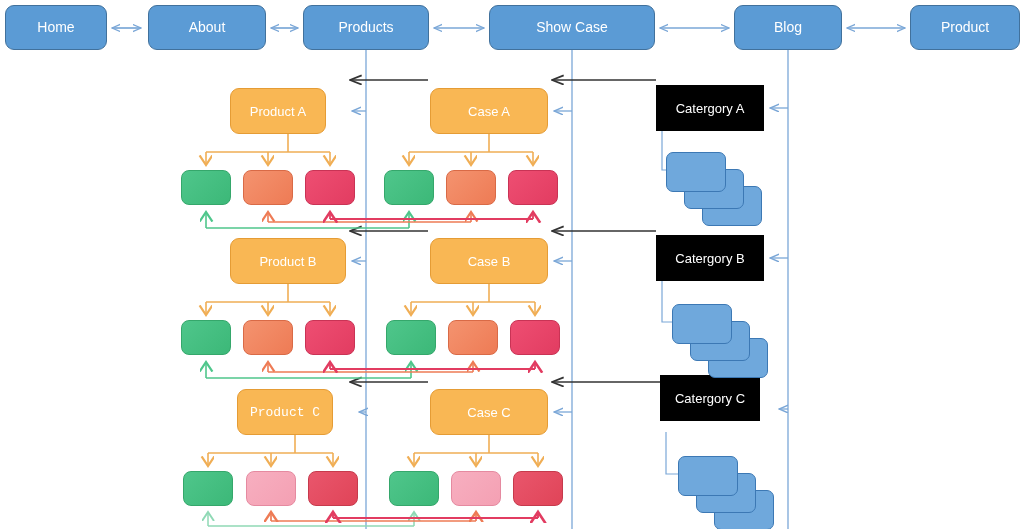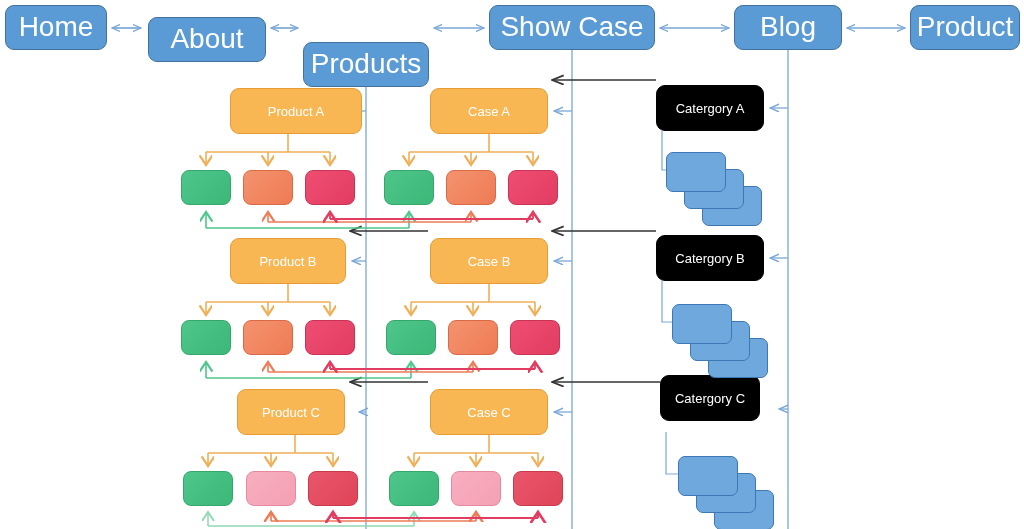--- a/index.html
+++ b/index.html
@@ -5,26 +5,26 @@
   html,body{margin:0;padding:0;background:#ffffff;}
   body{width:1024px;height:529px;position:relative;overflow:hidden;
        font-family:"Liberation Sans","DejaVu Sans",sans-serif;}
   #canvas{position:absolute;inset:0;width:1024px;height:529px;}
   svg.layer{position:absolute;left:0;top:0;width:1024px;height:529px;pointer-events:none;}
 
   .node{position:absolute;box-sizing:border-box;display:flex;align-items:center;
         justify-content:center;text-align:center;color:#ffffff;}
 
   .nav{background:#5B9BD5;border:1px solid #41719C;border-radius:9px;
-       font-size:28px;height:45px;line-height:1.1;}
+       font-size:14px;height:45px;line-height:1.1;}
 
   .orange{background:#F9B754;border:1.5px solid #E59C35;border-radius:9px;
           font-size:13px;height:46px;}
 
-  .cat{background:#000000;border:1px solid #000000;border-radius:9px;
+  .cat{background:#000000;border:1px solid #000000;border-radius:0;
        font-size:13px;height:46px;color:#ffffff;}
 
   .leaf{border-radius:8px;height:35px;width:50px;}
   .leaf-green{background:linear-gradient(135deg,#4FC68B 0%,#3CB878 100%);border:1.5px solid #35A76B;}
   .leaf-salmon{background:linear-gradient(135deg,#F4936F 0%,#EE7B55 100%);border:1.5px solid #D96A46;}
   .leaf-rose{background:linear-gradient(135deg,#EE4E72 0%,#E23C61 100%);border:1.5px solid #C93355;}
   .leaf-pink{background:linear-gradient(135deg,#F7AFC0 0%,#F4A0B3 100%);border:1.5px solid #E58AA0;}
   .leaf-red{background:linear-gradient(135deg,#E9566C 0%,#E04458 100%);border:1.5px solid #C63A4C;}
 
   .card{position:absolute;width:58px;height:38px;background:#6FA8DC;
@@ -170,30 +170,30 @@
       <path d="M271,521 L476,521" stroke="#EE7B55" stroke-width="1.7"></path>
       <path d="M476,521 L476,512" stroke="#EE7B55" stroke-width="1.7" marker-end="url(#ar-salmon)"></path>
       <path d="M333,518 L333,512" stroke="#E23C61" stroke-width="1.9" marker-end="url(#ar-rose)"></path>
       <path d="M333,518 L538,518" stroke="#E23C61" stroke-width="1.9"></path>
       <path d="M538,518 L538,512" stroke="#E23C61" stroke-width="1.9" marker-end="url(#ar-rose)"></path>
     </g>
   </svg>
 
   <div id="nav-container">
       <div class="node nav" style="left: 5px; top: 5px; width: 102px;">Home</div>
-      <div class="node nav" style="left: 148px; top: 17px; width: 118px;">About</div>
-      <div class="node nav" style="left: 303px; top: 5px; width: 126px; margin-top: 37px;">Products</div>
+      <div class="node nav" style="left: 148px; top: 5px; width: 118px;">About</div>
+      <div class="node nav" style="left: 303px; top: 5px; width: 126px;">Products</div>
       <div class="node nav" style="left: 489px; top: 5px; width: 166px;">Show Case</div>
       <div class="node nav" style="left: 734px; top: 5px; width: 108px;">Blog</div>
       <div class="node nav" style="left: 910px; top: 5px; width: 110px;">Product</div>
     </div>
   <div id="product-container">
-      <div class="node orange" style="left: 230px; top: 88px; width: 132px;">Product A</div>
+      <div class="node orange" style="left: 230px; top: 88px; width: 96px;">Product A</div>
       <div class="node orange" style="left: 230px; top: 238px; width: 116px; text-align: center;">Product B</div>
-      <div class="node orange" style="left: 237px; top: 389px; width: 108px;">Product C</div>
+      <div class="node orange" style="left: 237px; top: 389px; width: 96px; font-family: Liberation Mono, monospace;">Product C</div>
     </div>
   <div id="case-container">
       <div class="node orange" style="left: 430px; top: 88px; width: 118px;">Case A</div>
       <div class="node orange" style="left: 430px; top: 238px; width: 118px;">Case B</div>
       <div class="node orange" style="left: 430px; top: 389px; width: 118px;">Case C</div>
     </div>
   <div id="category-container">
       <div class="node cat" style="left: 656px; top: 85px; width: 108px;">Catergory A</div>
       <div class="node cat" style="left: 656px; top: 235px; width: 108px;">Catergory B</div>
       <div class="node cat" style="left: 660px; top: 375px; width: 100px;">Catergory C</div>

